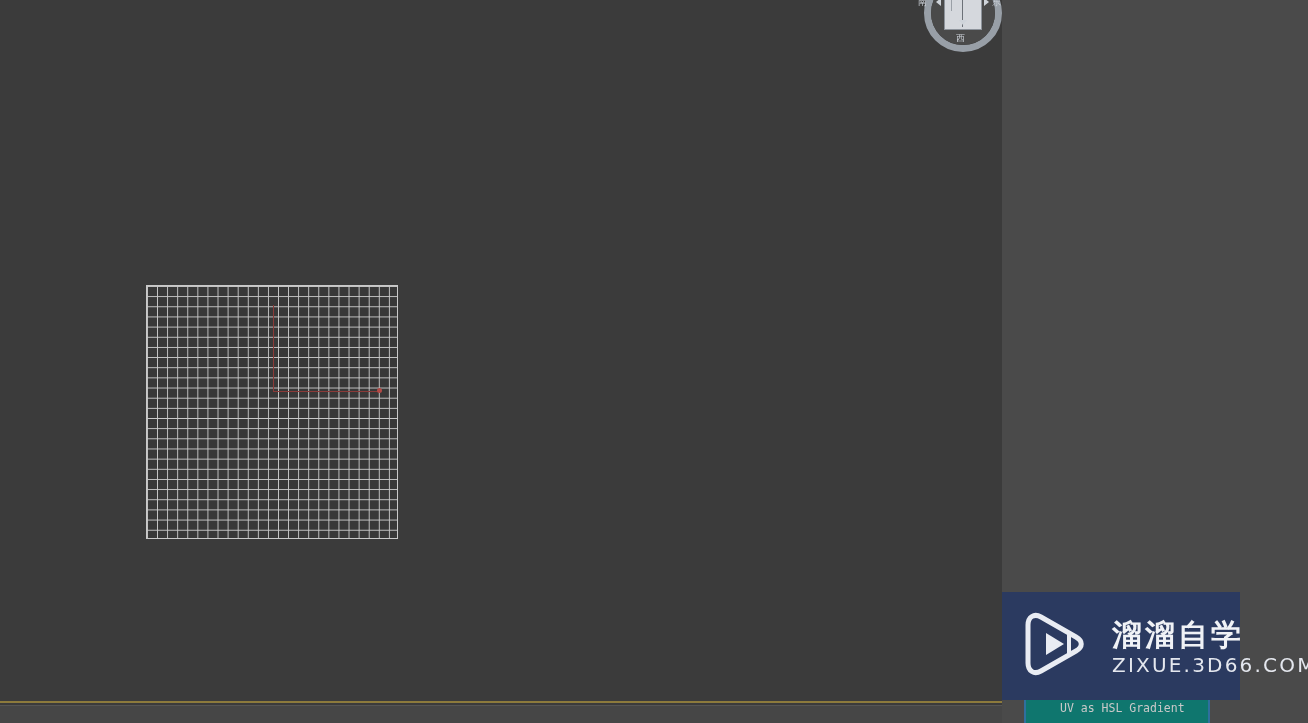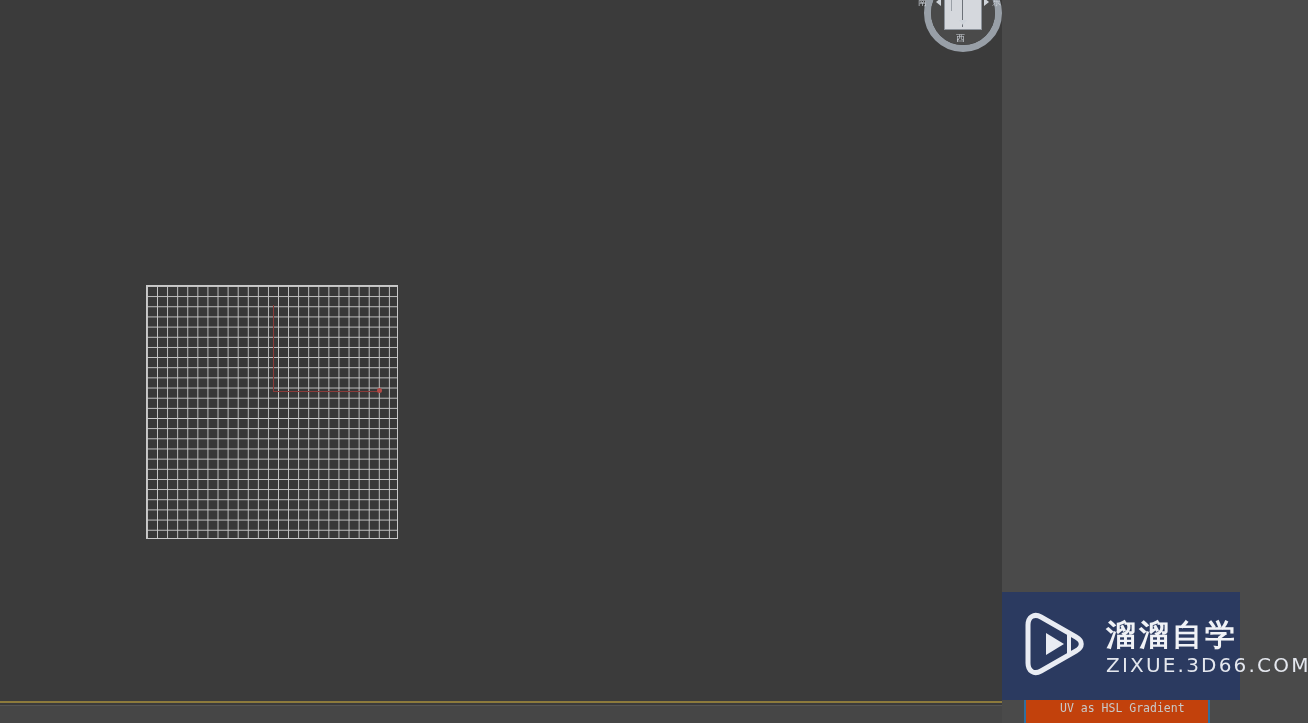--- a/index.html
+++ b/index.html
@@ -190,21 +190,21 @@
   
   #watermark {
     position: absolute;
     left: 1002px;
     top: 592px;
     width: 238px;
     height: 108px;
     background: #2b3a60;
     display: flex;
     align-items: center;
-    gap: 20px;
+    gap: 26px;
     padding-left: 18px;
     box-sizing: border-box;
   }
   #wm-logo { flex: 0 0 auto; }
   #wm-text { display: flex; flex-direction: column; }
   #wm-title {
     color: #f0f2f6;
     font-family: "DejaVu Sans", sans-serif;
     font-size: 30px;
     font-weight: bold;
@@ -221,21 +221,21 @@
   }
 
   
   #below-watermark {
     position: absolute;
     left: 1024px;
     top: 700px;
     width: 186px;
     height: 23px;
     overflow: hidden;
-    background: #c2410c;
+    background: #0f766e;
     border-left: 2px solid #2f6f9e;
     border-right: 2px solid #2f6f9e;
     box-sizing: border-box;
   }
   #below-watermark .dd-item { color: #c9c9c9; }
 </style>
 </head>
 <body>
 
 <div id="viewport">

